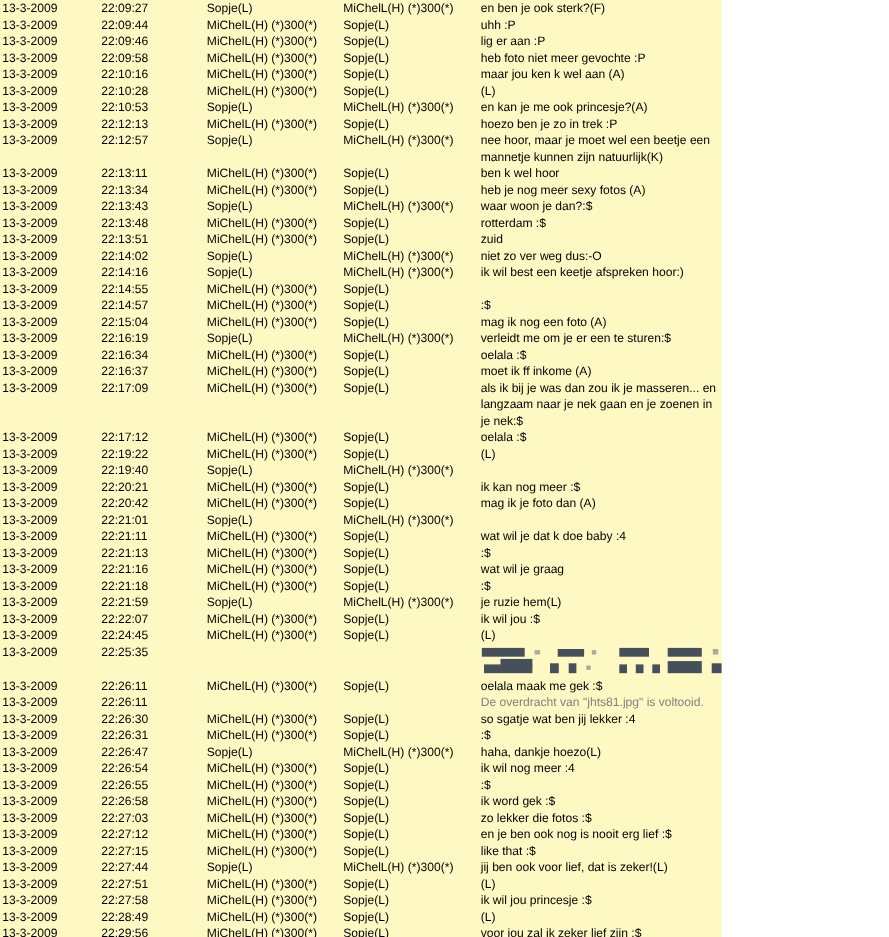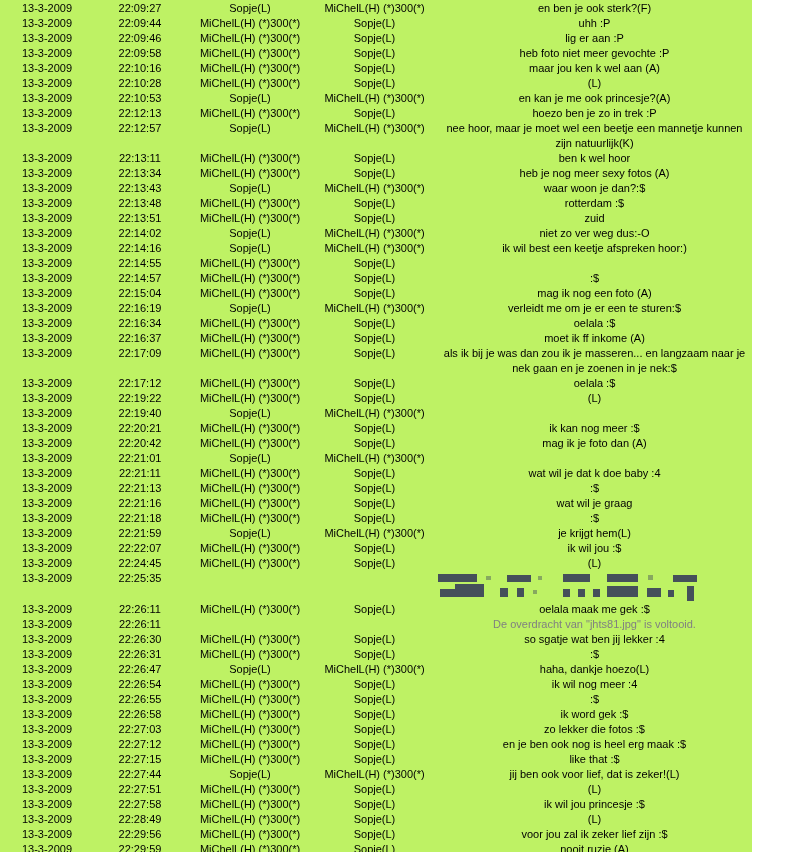--- a/index.html
+++ b/index.html
@@ -1,25 +1,24 @@
 <!DOCTYPE html>
 <html><head>
 <meta charset="utf-8">
 <style>
   html,body{margin:0;padding:0;}
   body{background:#ffffff;}
   .screen{
-    width:752px;height:852px;
-    background:#bef264;
+    width:656px;height:852px;
+    background:#fef9c3;
     overflow:hidden;
     font-family:"Liberation Sans", sans-serif;
     font-size:11px;line-height:15px;color:#000;
     padding-top:1px;box-sizing:border-box;
     position:relative;
-    text-align:center;
   }
   .row{
     display:grid;
     grid-template-columns:90px 96px 124px 125px 1fr;
     padding-left:2px;
     align-items:start;
   }
   .c{white-space:nowrap;overflow:hidden;}
   .msg{white-space:normal;overflow:visible;}
   .row.system .msg{color:#808080;}
@@ -256,21 +255,21 @@
         <span class="c time">22:21:18</span>
         <span class="c from">MiChelL(H) (*)300(*)</span>
         <span class="c to">Sopje(L)</span>
         <span class="c msg">:$</span>
       </div>
       <div class="row">
         <span class="c date">13-3-2009</span>
         <span class="c time">22:21:59</span>
         <span class="c from">Sopje(L)</span>
         <span class="c to">MiChelL(H) (*)300(*)</span>
-        <span class="c msg">je krijgt hem(L)</span>
+        <span class="c msg">je ruzie hem(L)</span>
       </div>
       <div class="row">
         <span class="c date">13-3-2009</span>
         <span class="c time">22:22:07</span>
         <span class="c from">MiChelL(H) (*)300(*)</span>
         <span class="c to">Sopje(L)</span>
         <span class="c msg">ik wil jou :$</span>
       </div>
       <div class="row">
         <span class="c date">13-3-2009</span>
@@ -374,21 +373,21 @@
         <span class="c time">22:27:03</span>
         <span class="c from">MiChelL(H) (*)300(*)</span>
         <span class="c to">Sopje(L)</span>
         <span class="c msg">zo lekker die fotos :$</span>
       </div>
       <div class="row">
         <span class="c date">13-3-2009</span>
         <span class="c time">22:27:12</span>
         <span class="c from">MiChelL(H) (*)300(*)</span>
         <span class="c to">Sopje(L)</span>
-        <span class="c msg">en je ben ook nog is heel erg maak :$</span>
+        <span class="c msg">en je ben ook nog is nooit erg lief :$</span>
       </div>
       <div class="row">
         <span class="c date">13-3-2009</span>
         <span class="c time">22:27:15</span>
         <span class="c from">MiChelL(H) (*)300(*)</span>
         <span class="c to">Sopje(L)</span>
         <span class="c msg">like that :$</span>
       </div>
       <div class="row">
         <span class="c date">13-3-2009</span>

